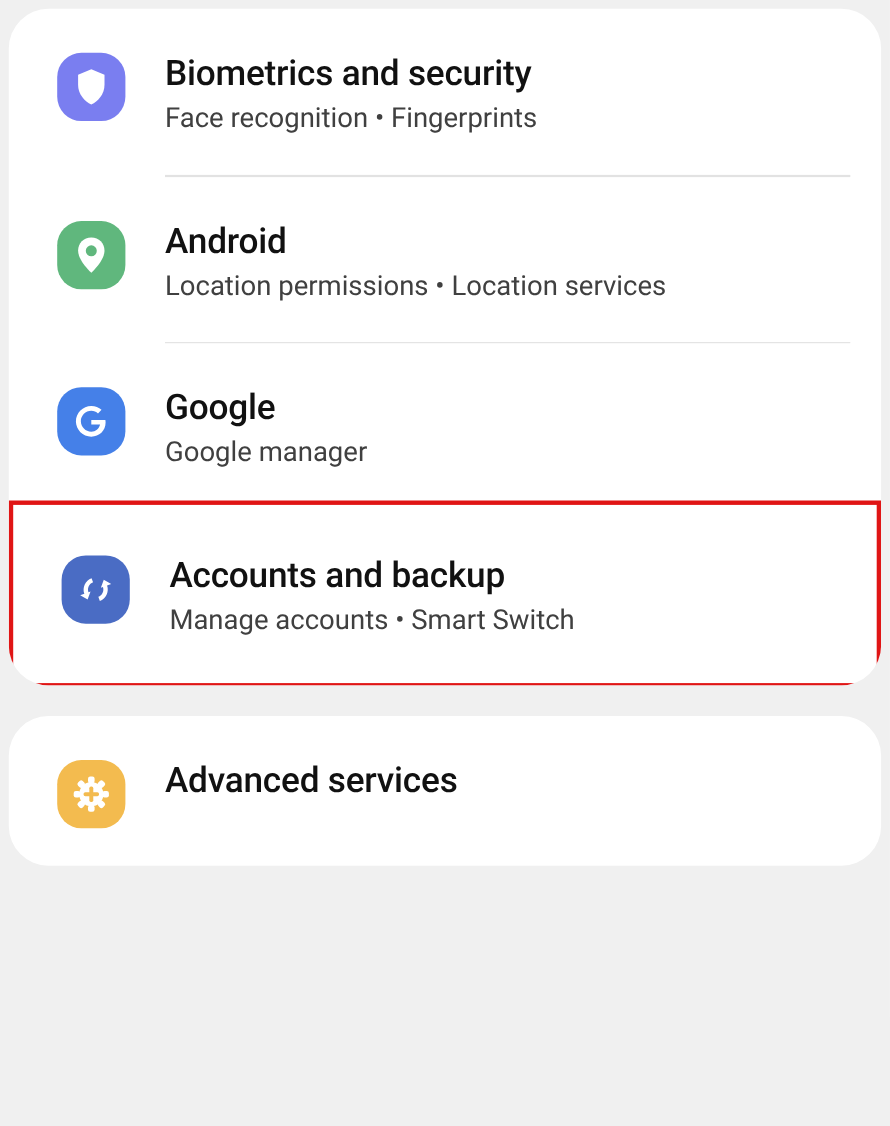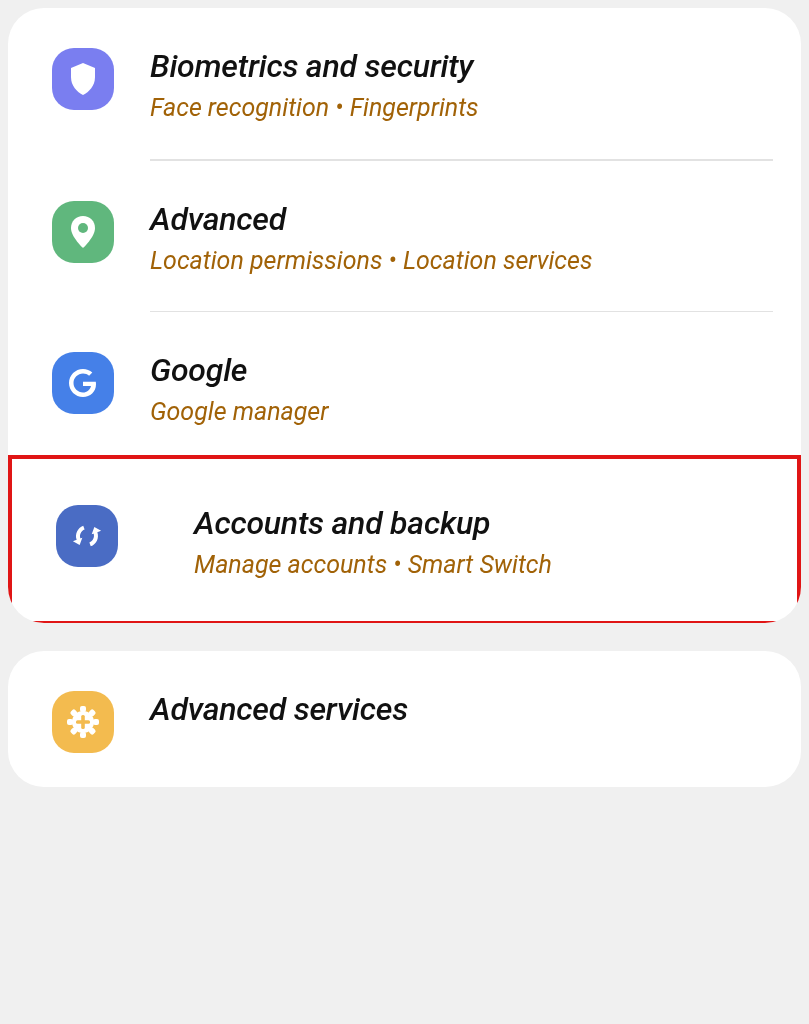--- a/index.html
+++ b/index.html
@@ -9,21 +9,20 @@
       background: #f0f0f0;
       font-family: -apple-system, BlinkMacSystemFont, "Segoe UI", Roboto, sans-serif;
       padding: 8px 8px 8px 8px;
     }
     .card {
       background: #ffffff;
       border-radius: 36px;
       padding: 0;
       margin-bottom: 28px;
       overflow: hidden;
-      font-style: italic;
     }
     .item {
       display: flex;
       align-items: flex-start;
       padding: 38px 28px 34px 44px;
       cursor: pointer;
     }
     .icon-wrap {
       width: 62px;
       height: 62px;
@@ -49,36 +48,36 @@
     .title {
       font-size: 32px;
       font-weight: 500;
       color: #111;
       line-height: 1.25;
       letter-spacing: -0.2px;
       margin-bottom: 6px;
     }
     .subtitle {
       font-size: 25px;
-      color: #a16207;
+      color: #404040;
       line-height: 1.3;
       letter-spacing: 0px;
     }
     .divider {
       height: 1px;
       background: #e2e2e2;
       margin-left: 142px;
       margin-right: 28px;
     }
     .highlight {
       border: 4px solid #e01515;
       margin-top: -8px;
       margin-bottom: -2px;
     }
-    .highlight .item { padding-top: 44px; padding-bottom: 40px; gap: 40px; }
+    .highlight .item { padding-top: 44px; padding-bottom: 40px; }
     svg { display: block; }
   </style>
 </head>
 <body>
 
 <div class="card">
 
   <div class="item">
     <div class="icon-wrap purple">
       <svg width="30" height="34" viewBox="0 0 30 34">
@@ -97,21 +96,21 @@
   <div class="divider"></div>
 
   <div class="item">
     <div class="icon-wrap green">
       <svg width="28" height="36" viewBox="0 0 28 36">
         <path d="M14 2 C7 2 2 7 2 14 C2 23 14 34 14 34 C14 34 26 23 26 14 C26 7 21 2 14 2 Z" fill="#fff"></path>
         <circle cx="14" cy="14" r="5" fill="#60b77d"></circle>
       </svg>
     </div>
     <div class="text-col">
-      <div class="title">Advanced</div>
+      <div class="title">Android</div>
       <div class="subtitle">Location permissions  •  Location services</div>
     </div>
   </div>
 
   <div class="divider"></div>
 
   <div class="item">
     <div class="icon-wrap blue">
       <svg width="34" height="34" viewBox="0 0 34 34">
         <path d="M17 3 C9.3 3 3 9.3 3 17 C3 24.7 9.3 31 17 31 C24.2 31 30 25.7 30 18.2 C30 17.3 29.9 16.5 29.8 15.8 L17 15.8 L17 20 L25 20 C24 24 20.9 26.5 17 26.5 C11.8 26.5 7.5 22.2 7.5 17 C7.5 11.8 11.8 7.5 17 7.5 C19.4 7.5 21.5 8.4 23.1 9.8 L26.3 6.6 C23.8 4.3 20.6 3 17 3 Z" fill="#fff"></path>

